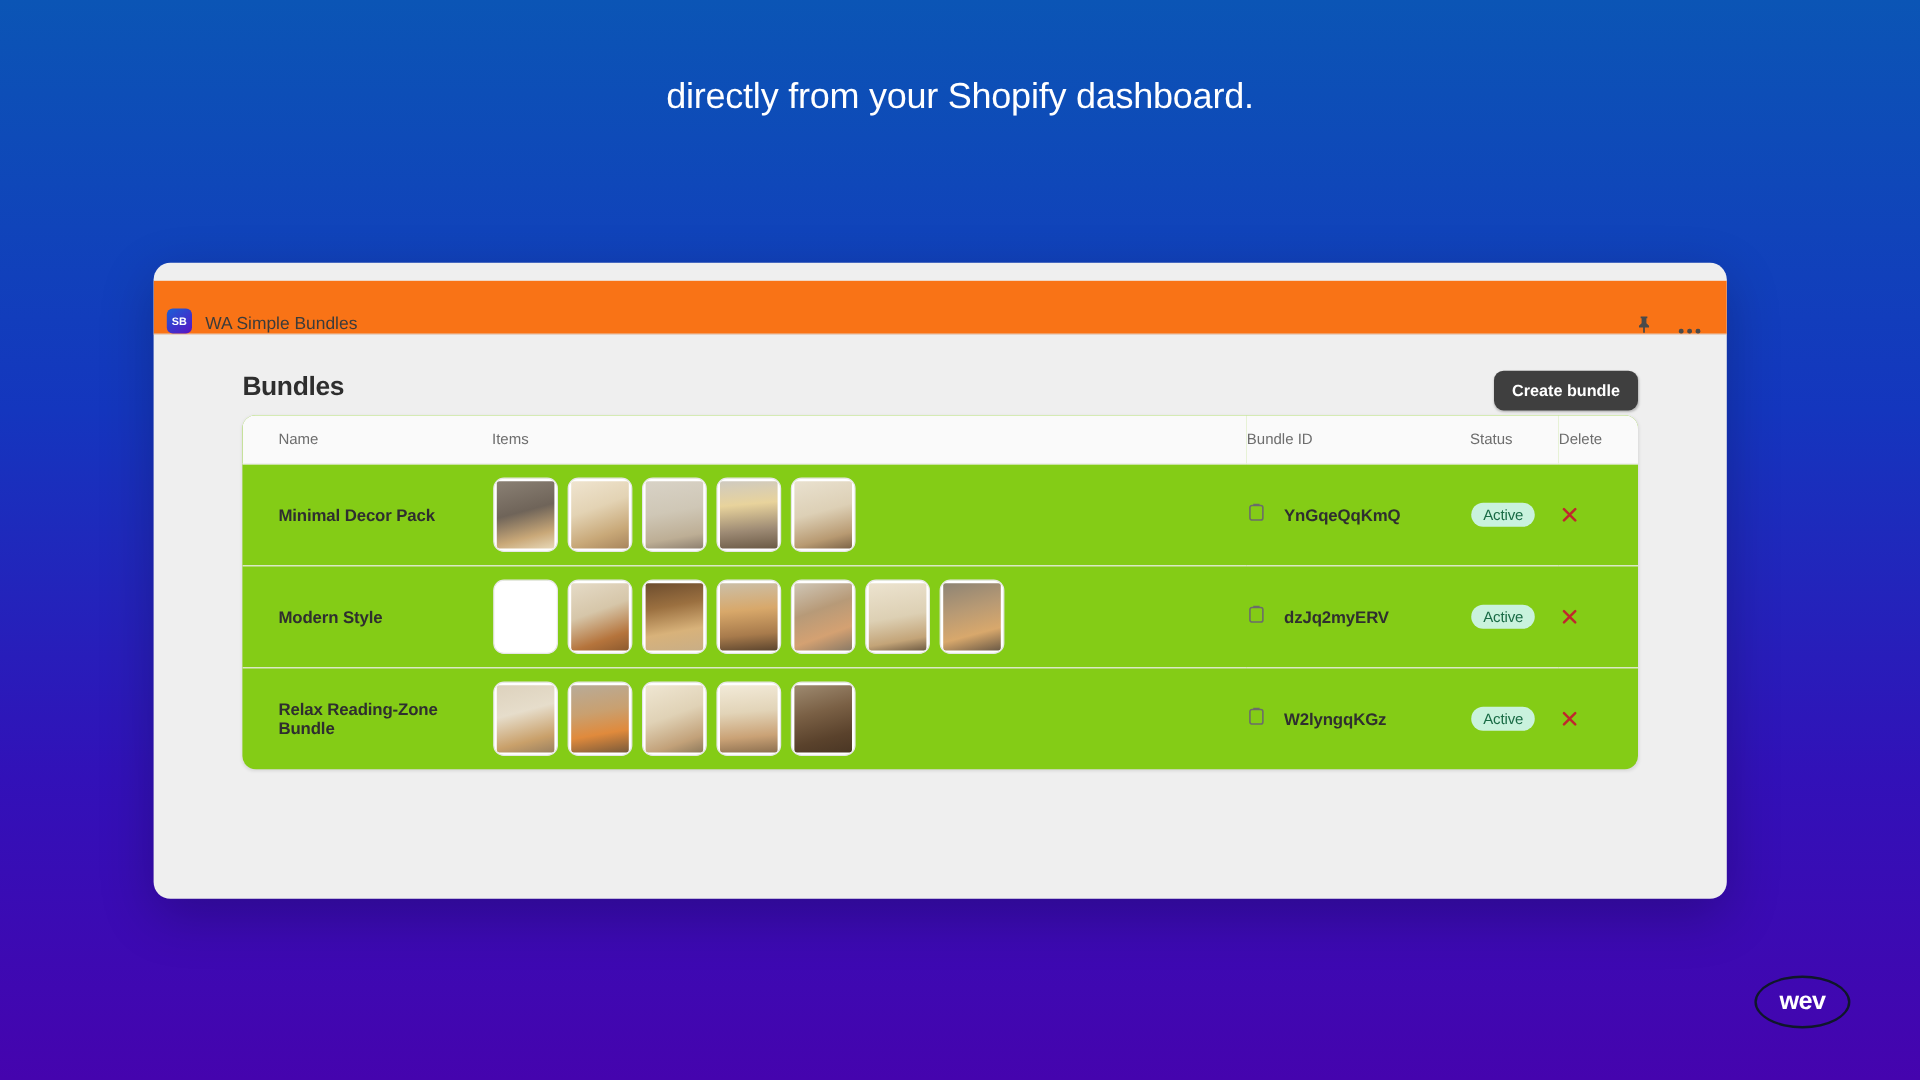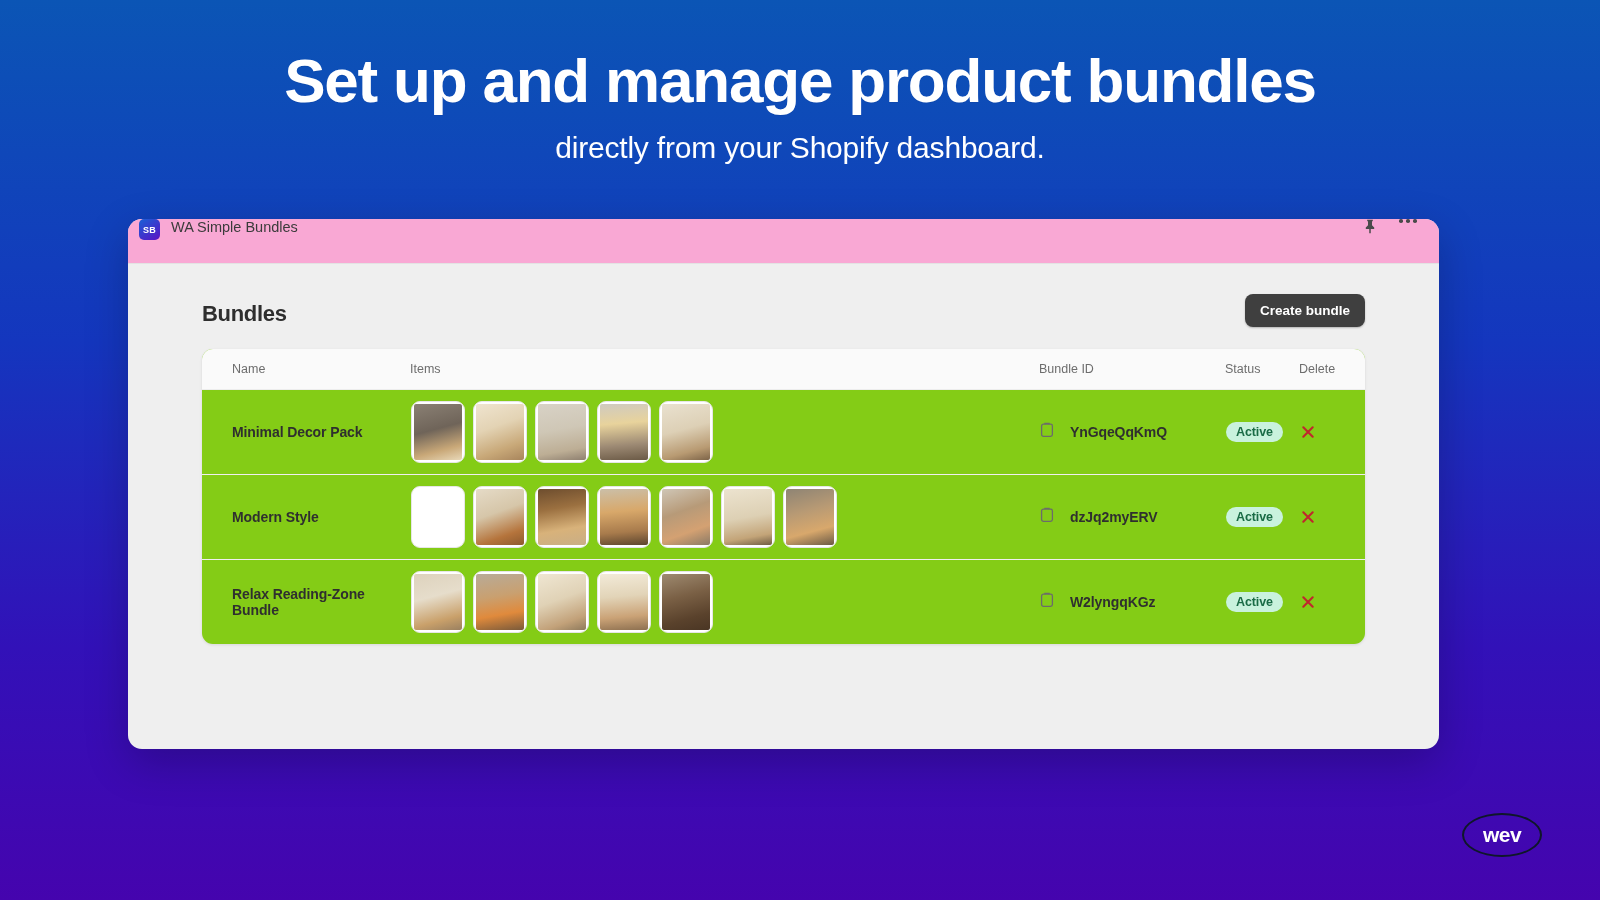--- a/index.html
+++ b/index.html
@@ -36,25 +36,26 @@
     position: absolute;
     left: 128px; top: 219px;
     width: 1311px; height: 530px;
     background: #efefef;
     border-radius: 14px;
     box-shadow: 0 14px 44px rgba(0,0,0,.22);
     overflow: hidden;
   }
   .titlebar {
     height: 45px;
-    background: #f9a8d4;
+    background: #f97316;
     display: flex;
-    align-items: flex-start;
+    align-items: flex-end;
     padding: 0 22px 0 11px;
     border-bottom: 1px solid #e3e3e3;
+    margin-top: 15px;
   }
   .app-logo {
     width: 21px; height: 21px;
     border-radius: 5px;
     background: linear-gradient(145deg, #1961d6 0%, #5b11c4 100%);
     color: #fff;
     font-size: 9px; font-weight: 700;
     display: flex; align-items: center; justify-content: center;
     letter-spacing: .2px;
     flex: 0 0 auto;
@@ -71,23 +72,23 @@
     display: flex; align-items: center; justify-content: center;
     cursor: pointer;
   }
   .tb-icon.pin { margin-right: 22px; }
   .dots { display: flex; gap: 3.5px; align-items: center; }
   .dots i { width: 3.6px; height: 3.6px; border-radius: 50%; background: #4a4a4a; display: block; }
 
   
   .app-body { padding: 30px 36px 0 36px; height: calc(100% - 45px); }
   .page-head {
-    display: flex; align-items: flex-end; justify-content: space-between;
+    display: flex; align-items: flex-start; justify-content: space-between;
     padding: 0 38px 0 38px;
-    margin-bottom: 22px;
+    margin-bottom: 4px;
   }
   .page-title { font-size: 22px; font-weight: 700; color: #2e2e2e; letter-spacing: -0.3px; }
   .btn-primary {
     background: #3f3f3f;
     color: #ffffff;
     font-size: 13.5px;
     font-weight: 700;
     border: none;
     border-radius: 8px;
     padding: 9px 15px;
@@ -149,21 +150,21 @@
   .idcell { display: flex; align-items: center; gap: 16px; }
   .clip-icon { flex: 0 0 auto; color: #6b6b6b; display: block; }
   .id-text { font-size: 14px; font-weight: 700; color: #2f2f2f; letter-spacing: -0.1px; }
 
   
   .badge {
     display: inline-block;
     background: #c9f2dd;
     color: #196b45;
     font-size: 12.5px;
-    font-weight: 700;
+    font-weight: 400;
     border-radius: 11px;
     padding: 3px 10px;
     letter-spacing: -0.1px;
   }
 
   
   .del-btn {
     background: none; border: none; cursor: pointer;
     color: #c0272d; padding: 0; display: flex; align-items: center;
   }
@@ -179,21 +180,20 @@
     color: #ffffff;
     font-size: 21px;
     font-weight: 700;
     letter-spacing: -0.5px;
   }
 </style>
 </head>
 <body>
 
 <div class="hero">
-  <div class="hero-title">Set up and manage product bundles</div>
   <div class="hero-sub">directly from your Shopify dashboard.</div>
 </div>
 
 <div class="window">
 
   <div class="titlebar">
     <div class="app-logo">SB</div>
     <div class="app-title">WA Simple Bundles</div>
     <div class="titlebar-spacer"></div>
     <div class="tb-icon pin">

